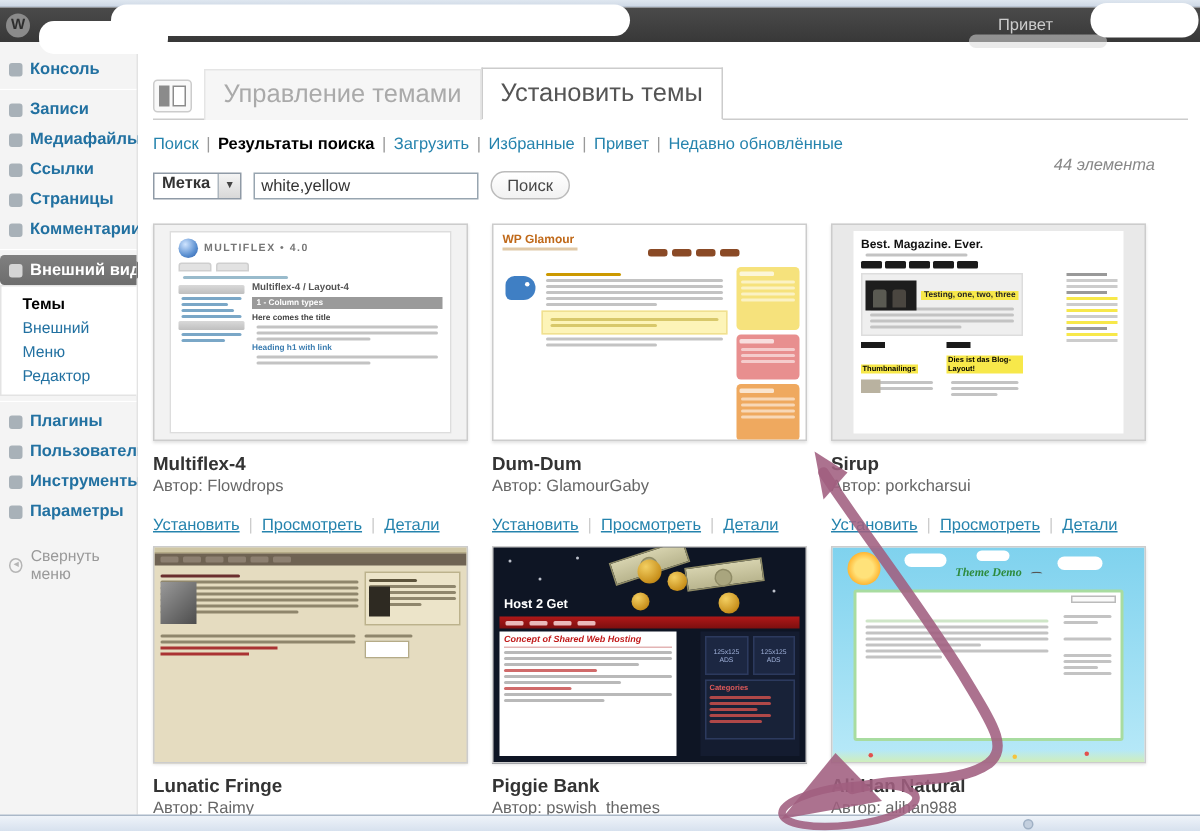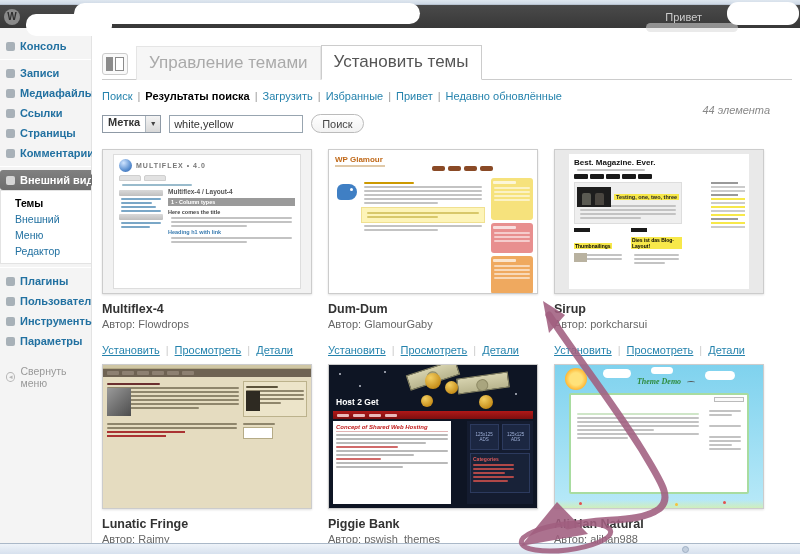--- a/index.html
+++ b/index.html
@@ -52,21 +52,21 @@
 
   .subnav{font-size:11px;color:#777;margin:10px 0 12px;display:flex;flex-wrap:wrap;align-items:center}
   .subnav a{color:#2583ad;text-decoration:none;cursor:pointer}
   .subnav .cur{color:#000;font-weight:bold}
   .subnav .sep{margin:0 5px;color:#999}
 
   .searchrow{display:flex;align-items:center;gap:8px;font-size:11px}
   .fake-select{display:inline-flex;border:1px solid #8f9aa6;background:#fff;height:18px;align-items:flex-start;cursor:pointer}
   .fake-select .lbl{padding:0 5px;font-weight:bold;color:#333}
   .fake-select .dd{width:15px;height:16px;background:linear-gradient(#f4f4f4,#d8d8d8);border-left:1px solid #aeb7bf;display:flex;align-items:center;justify-content:center;font-size:7px;color:#444}
-  .tag-input{width:134px;height:18px;border:1px solid #98a5b0;padding:0 4px;font-size:11px;color:#333;font-family:"Liberation Sans",sans-serif}
+  .tag-input{width:150px;height:18px;border:1px solid #98a5b0;padding:0 4px;font-size:11px;color:#333;font-family:"Liberation Sans",sans-serif}
   .search-btn{height:19px;padding:0 10px;border:1px solid #bbb;border-radius:10px;background:linear-gradient(#fff,#f2f2f2);color:#464646;font-size:11px;cursor:pointer;font-family:"Liberation Sans",sans-serif}
   .count{position:absolute;right:30px;top:76px;font-size:11px;font-style:italic;color:#888}
 
   
   .grid{display:grid;grid-template-columns:repeat(3,1fr);column-gap:16px;margin:16px 28px 0 0}
   .card{padding-bottom:8px}
   .thumb{width:100%;height:145px;border:1px solid #ccc;box-shadow:0 1px 2px rgba(0,0,0,.12);overflow:hidden;position:relative;background:#fff}
   .tname{font-size:12.5px;font-weight:bold;color:#333;margin:8px 0 2px}
   .tauthor{font-size:11px;color:#666}
   .actions{font-size:11px;margin-top:14px}

